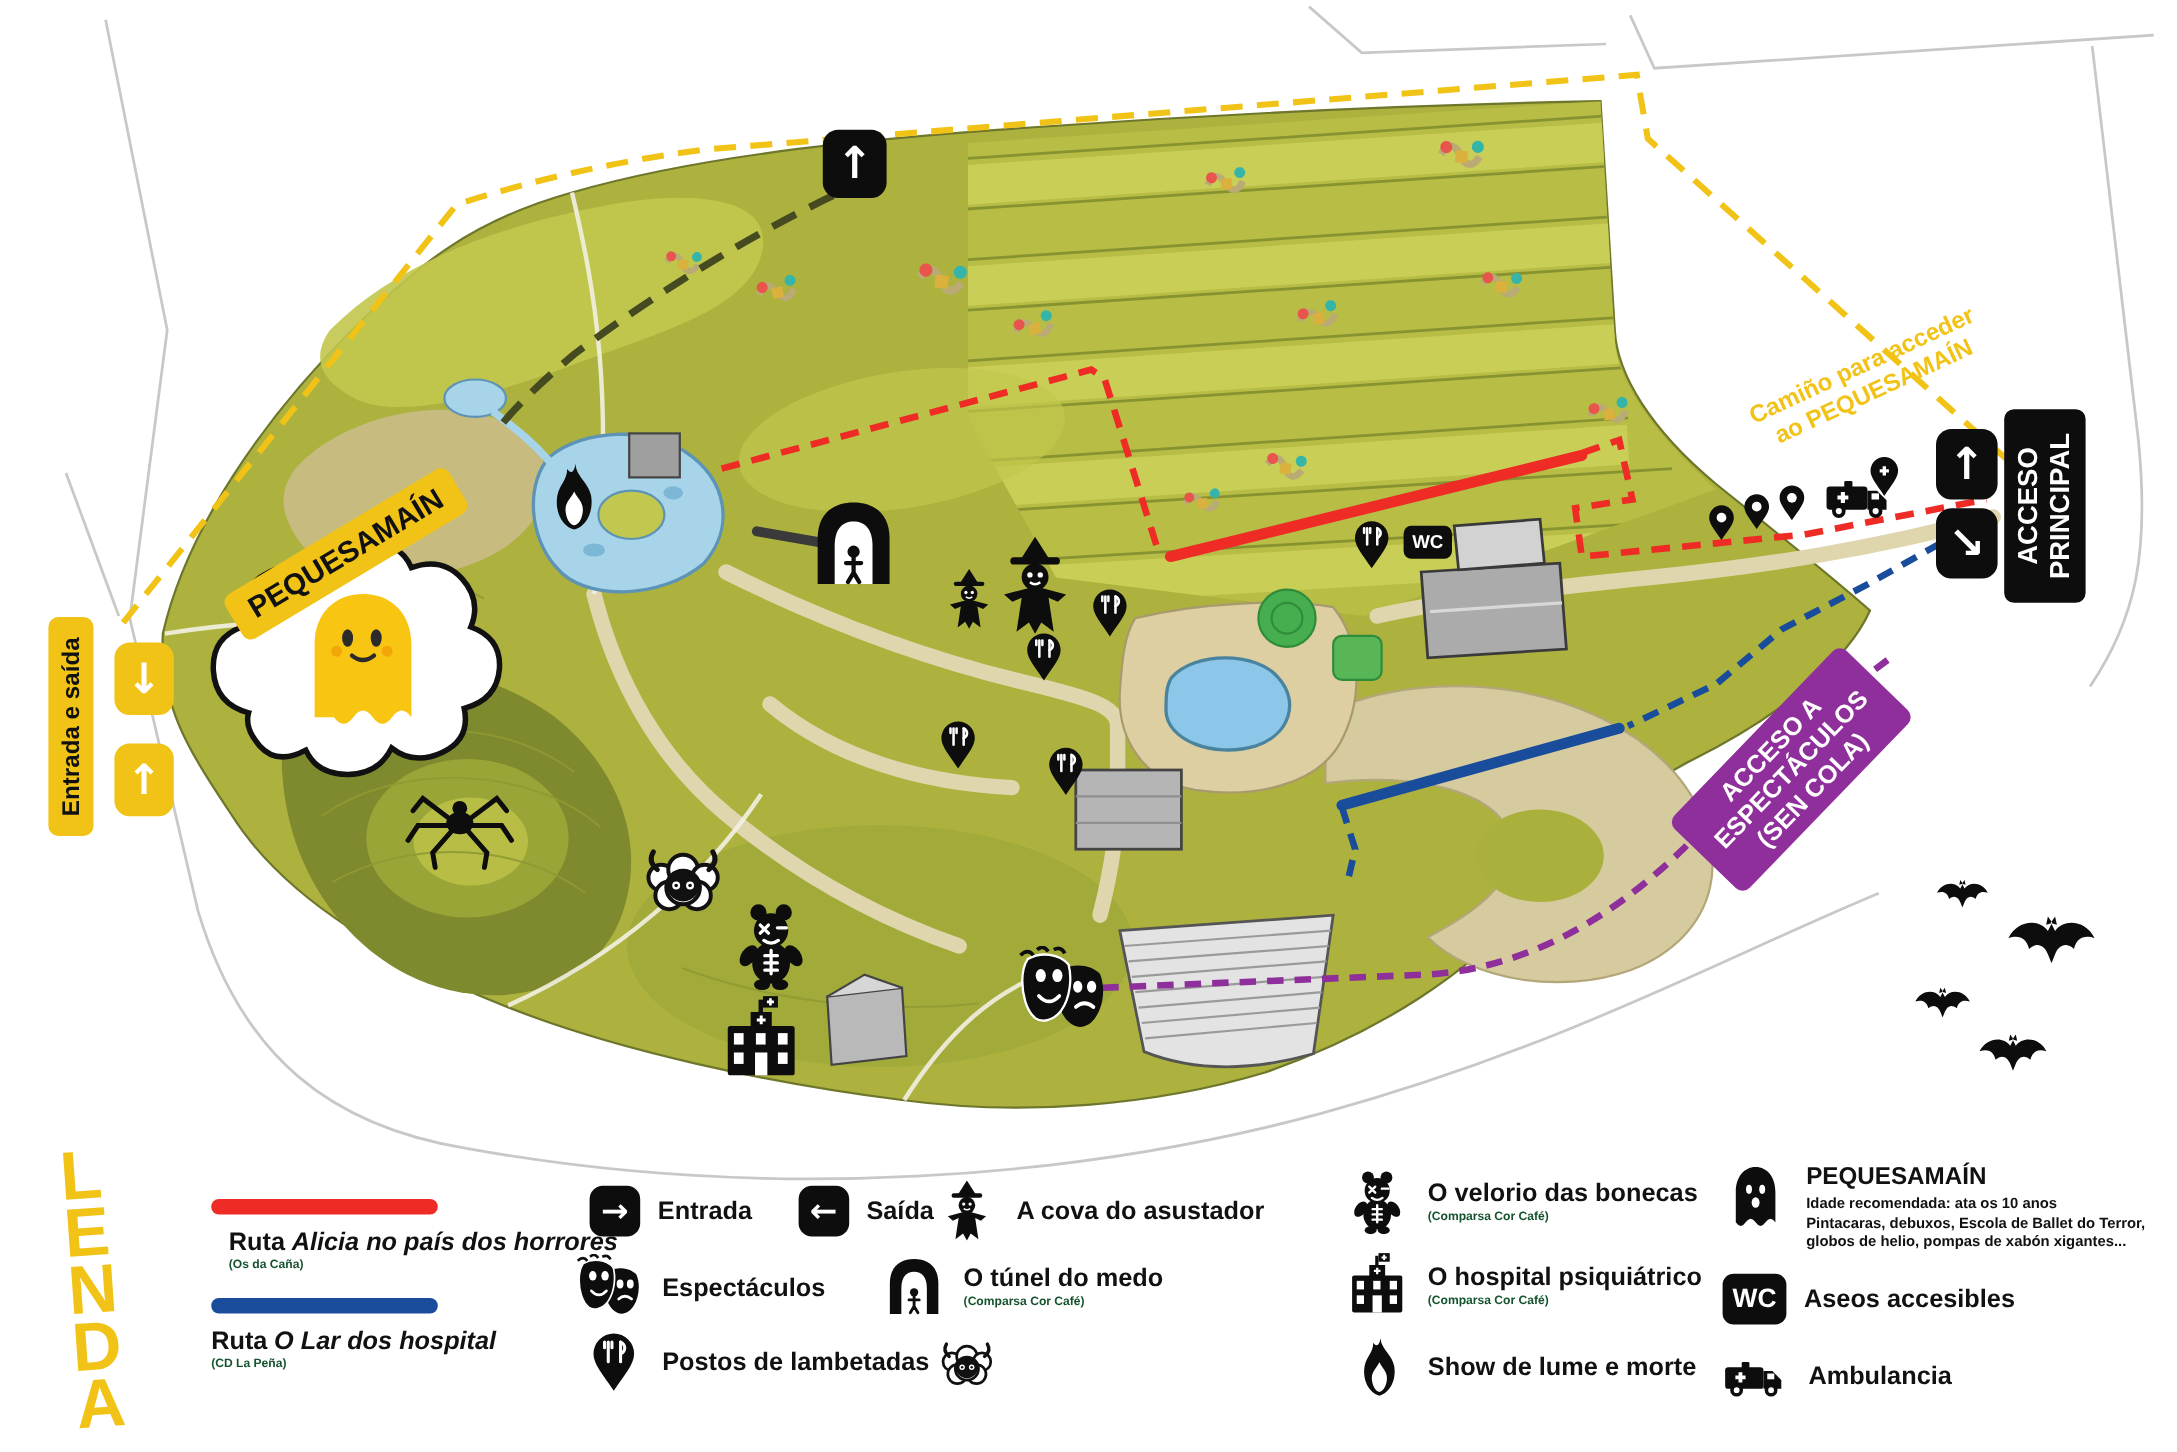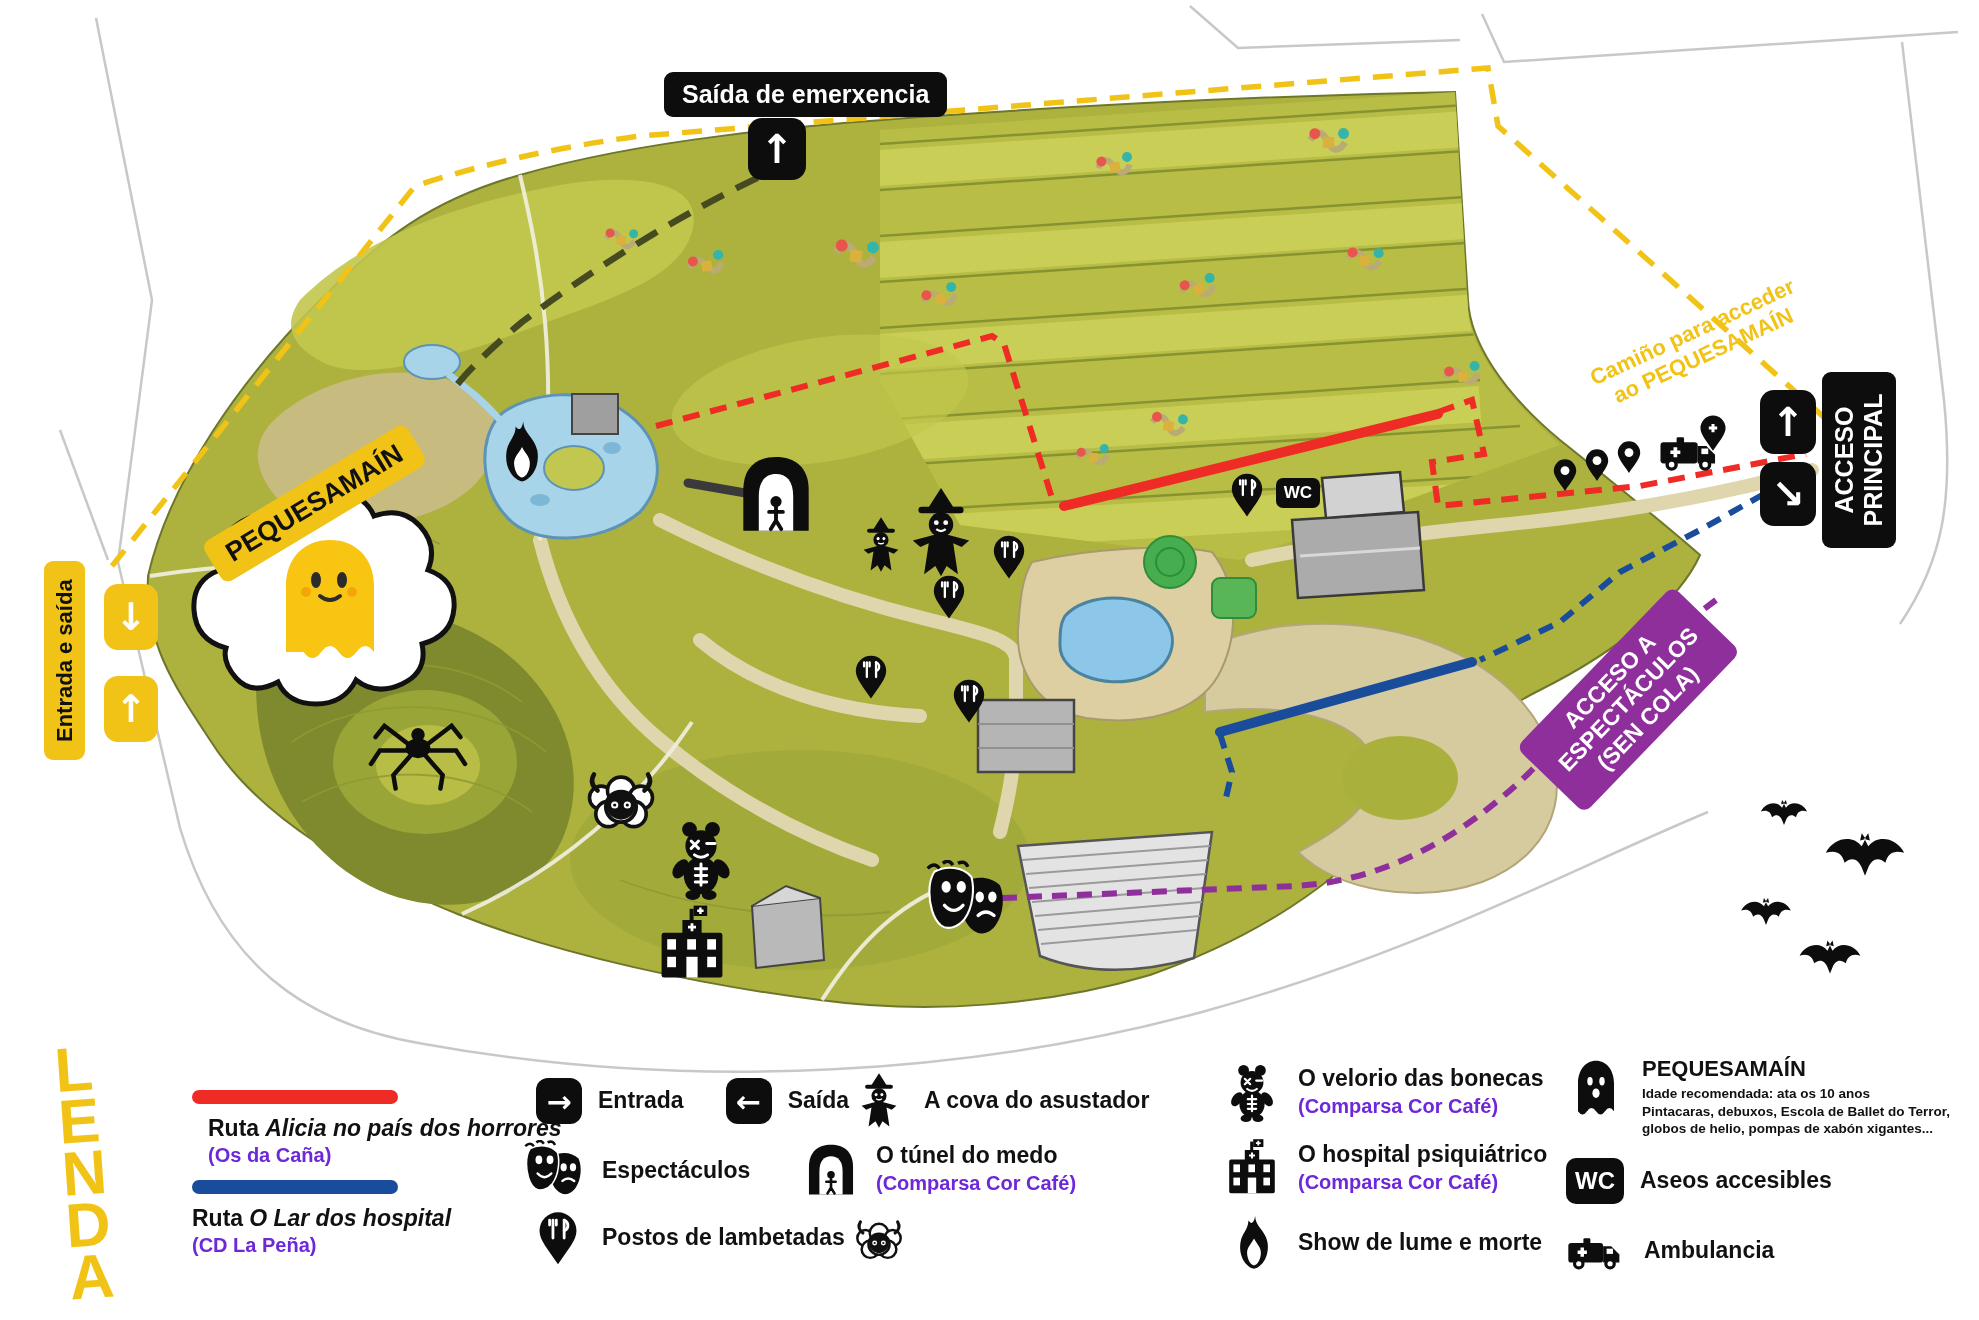--- a/index.html
+++ b/index.html
@@ -26,21 +26,21 @@
   
   .lenda{position:absolute;left:62px;top:1042px;width:78px;color:#f2c317;
          font-size:62px;font-weight:bold;line-height:0.84;word-break:break-all;
          transform:rotate(-4deg);letter-spacing:1px;}
   .swatch{position:absolute;height:14px;border-radius:7px;}
   .route-label{position:absolute;}
   .litem{position:absolute;display:flex;align-items:center;gap:16px;}
   .lname{font-size:23px;font-weight:bold;color:#111;line-height:1.1;}
   .lname .it{font-style:italic;}
   .rx{margin-right:6px;}
-  .lsub{font-size:20px;font-weight:bold;color:#6d28d9;margin-top:3px;}
+  .lsub{font-size:11px;font-weight:bold;color:#14532d;margin-top:3px;}
   .licon{flex:none;}
   .sq-badge{width:46px;height:46px;background:#0d0d0d;color:#fff;border-radius:12px;
             display:flex;align-items:center;justify-content:center;flex:none;
             font-family:"DejaVu Sans",sans-serif;font-weight:bold;font-size:30px;}
   .wc-legend{width:58px;height:46px;background:#0d0d0d;color:#fff;border-radius:10px;
              display:flex;align-items:center;justify-content:center;flex:none;
              font-weight:bold;font-size:24px;}
   .peq-desc{font-size:13.5px;font-weight:bold;line-height:1.3;white-space:pre-line;margin-top:3px;}
   .peq-title{font-size:22px;font-weight:bold;}
 </style>
@@ -365,21 +365,20 @@
   <use href="#sym-pin-dot" x="1612" y="440" width="34" height="34"></use>
   <use href="#sym-pin-cross" x="1694" y="414" width="38" height="38"></use>
   <use href="#sym-ambulance" x="1658" y="420" width="62" height="62"></use>
   <use href="#sym-bat" x="1760" y="798" width="48" height="29"></use>
   <use href="#sym-bat" x="1824" y="830" width="82" height="49"></use>
   <use href="#sym-bat" x="1740" y="896" width="52" height="31"></use>
   <use href="#sym-bat" x="1798" y="938" width="64" height="38"></use>
 </g>
 </svg>
 
-<div class="badge black" style="left:664px;top:72px;font-size:25px;">Saída de emerxencia</div>
 <div class="map-arrow black" style="left:748px;top:118px;width:58px;height:62px;font-size:40px;">↑</div>
 
 <div class="badge yellow" style="left:44px;top:760px;font-size:22px;transform:rotate(-90deg);transform-origin:top left;">Entrada e saída</div>
 <div class="map-arrow yellow" style="left:104px;top:584px;width:54px;height:66px;font-size:38px;">↓</div>
 <div class="map-arrow yellow" style="left:104px;top:676px;width:54px;height:66px;font-size:38px;">↑</div>
 
 <div class="badge yellow" style="left:196px;top:480px;font-size:27px;transform:rotate(-31deg);">PEQUESAMAÍN</div>
 
 <div class="camino-text" style="left:1578px;top:318px;width:240px;transform:rotate(-25deg);">Camiño para acceder
 ao PEQUESAMAÍN</div>

